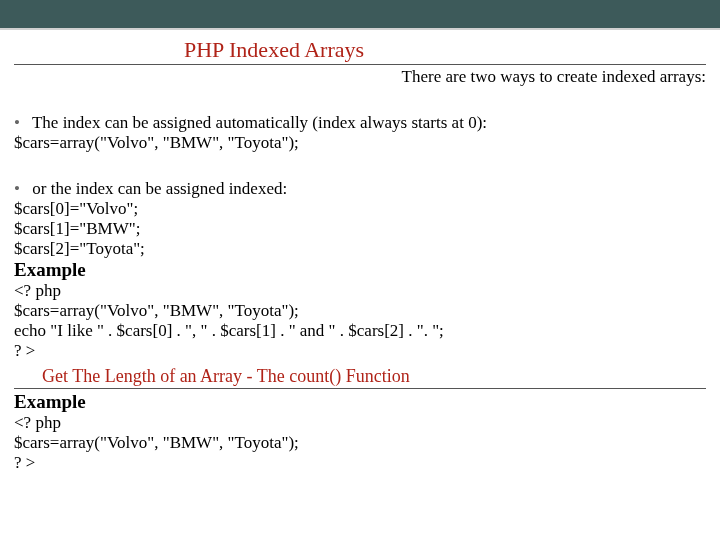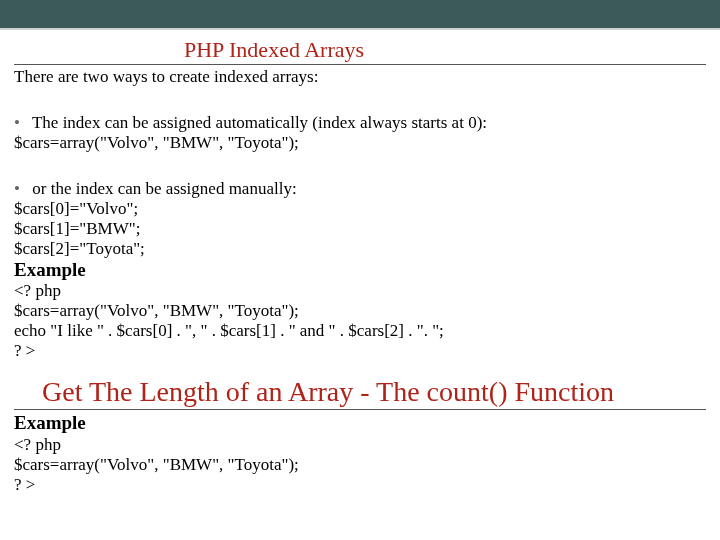--- a/index.html
+++ b/index.html
@@ -26,20 +26,21 @@
     text-align: left;
     padding-left: 170px;
     border-bottom: 1px solid #555;
     margin-bottom: 2px;
     line-height: 1.25;
   }
   .intro {
     font-size: 17px;
     color: #000;
     line-height: 1.18;
+    text-align: right;
   }
   .bullet-row {
     font-size: 17px;
     color: #000;
     line-height: 1.18;
     margin-top: 26px;
   }
   .bullet-dot {
     color: #666;
     display: inline-block;
@@ -51,25 +52,25 @@
     line-height: 1.18;
     font-family: "Times New Roman", Times, serif;
   }
   .example-label {
     font-size: 19px;
     font-weight: bold;
     line-height: 1.18;
   }
   .heading2 {
     color: #b02318;
-    font-size: 28px;
+    font-size: 18px;
     font-weight: normal;
     padding-left: 28px;
     border-bottom: 1px solid #555;
-    margin-top: 13px;
+    margin-top: 4px;
     margin-bottom: 2px;
     line-height: 1.25;
   }
 </style>
 </head>
 <body>
 
 <div class="top-bar"></div>
 
 <div class="content">
@@ -79,21 +80,21 @@
   <div class="intro">There are two ways to create indexed arrays:</div>
 
   <div class="bullet-row">
     <span class="bullet-dot">•</span>
     <span>The index can be assigned automatically (index always starts at 0):</span>
   </div>
   <div class="code-line">$cars=array("Volvo", "BMW", "Toyota");</div>
 
   <div class="bullet-row">
     <span class="bullet-dot">•</span>
-    <span>or the index can be assigned manually:</span>
+    <span>or the index can be assigned indexed:</span>
   </div>
   <div class="code-line">$cars[0]="Volvo";</div>
   <div class="code-line">$cars[1]="BMW";</div>
   <div class="code-line">$cars[2]="Toyota";</div>
 
   <div class="example-label">Example</div>
   <div class="code-line">&lt;? php</div>
   <div class="code-line">$cars=array("Volvo", "BMW", "Toyota");</div>
   <div class="code-line">echo "I like " . $cars[0] . ", " . $cars[1] . " and " . $cars[2] . ". ";</div>
   <div class="code-line">? &gt;</div>

